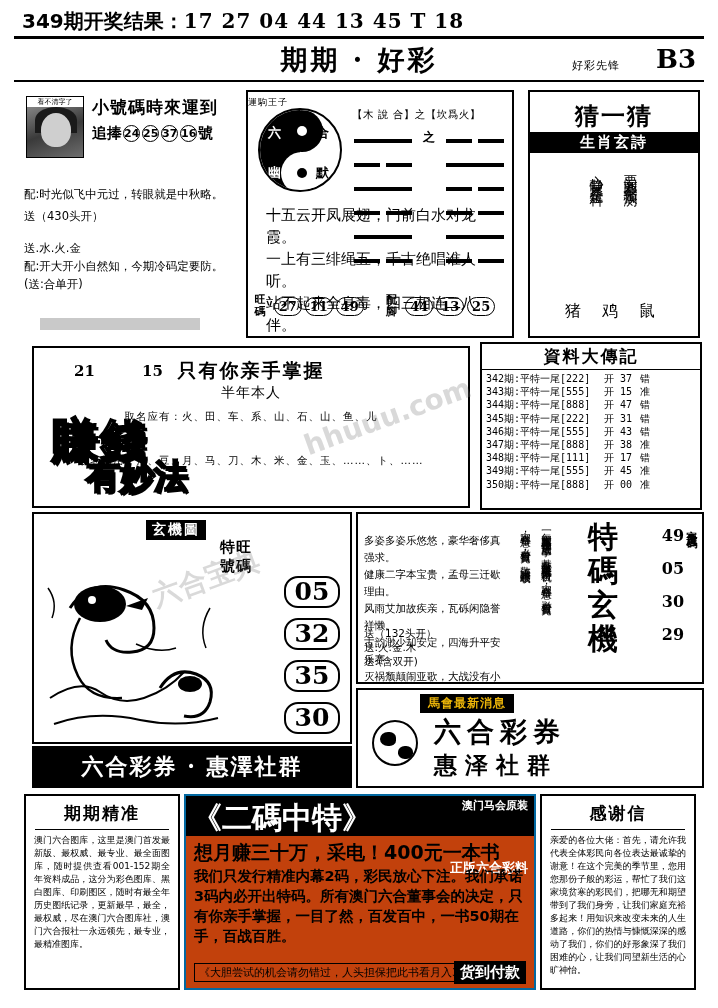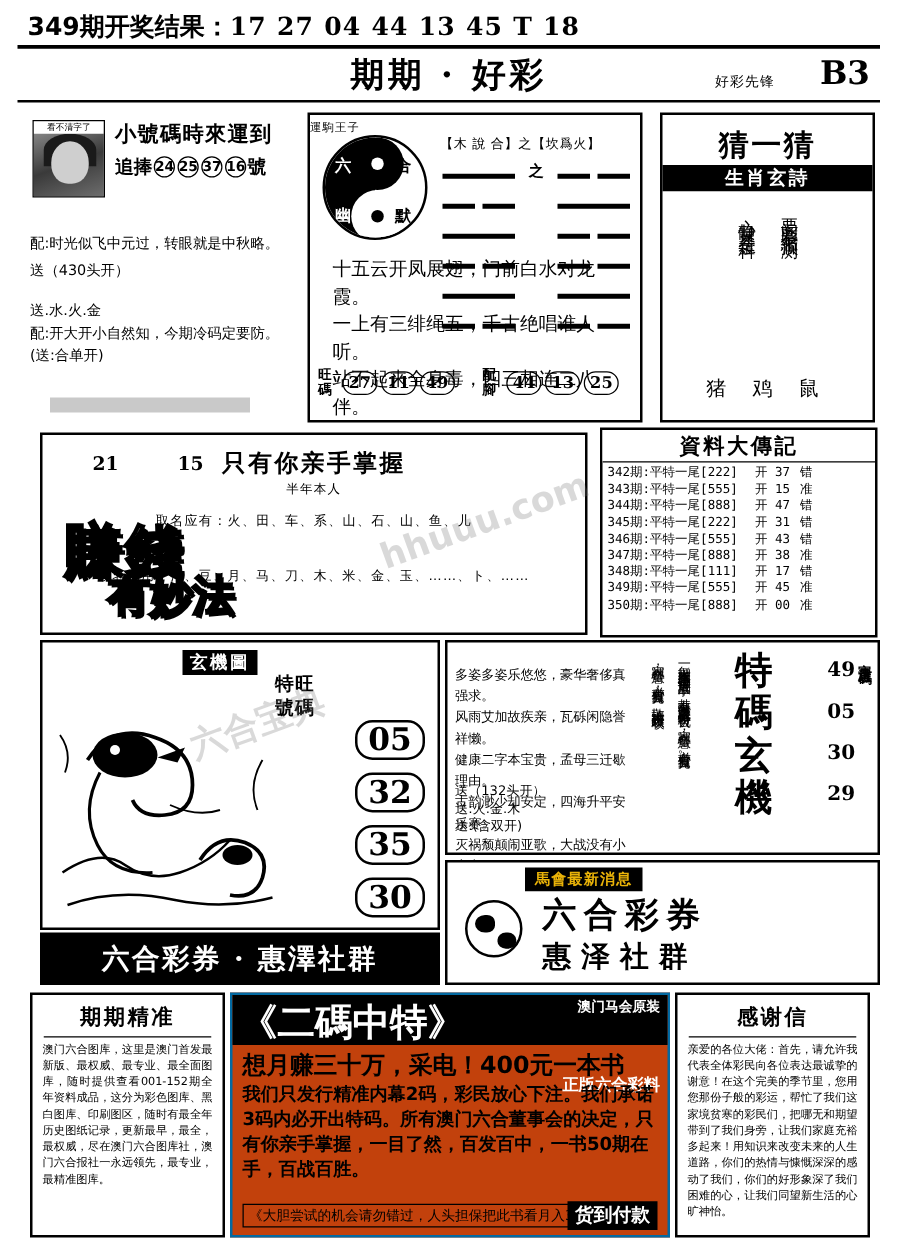--- a/index.html
+++ b/index.html
@@ -62,21 +62,21 @@
   .rb-t1 { position:absolute; left:0; top:8px; width:100%; text-align:center; font-size:24px; font-weight:bold; letter-spacing:2px;}
   .rb-t2 { position:absolute; left:0; top:40px; width:100%; text-align:center; font-size:15px; font-weight:bold; letter-spacing:2px; background:#000; color:#fff; padding:1px 0;}
   .rb-cols { position:absolute; left:0; top:72px; width:100%; display:flex; justify-content:center; gap:14px; }
   .vcol { writing-mode:vertical-rl; text-orientation:upright; font-size:14px; line-height:20px; letter-spacing:3px; font-family:"DejaVu Serif","Liberation Serif",serif;}
   .rb-zodiac { position:absolute; left:0; bottom:14px; width:100%; text-align:center; font-size:16px; letter-spacing:8px; font-family:"DejaVu Serif","Liberation Serif",serif;}
 
   
   .mbox { position:absolute; left:32px; top:346px; width:438px; height:162px; border:2px solid #000; background:#fff; overflow:hidden;}
   .mnum { position:absolute; top:14px; font-size:15px; font-weight:bold; font-family:"DejaVu Serif","Liberation Serif",serif;}
   .mtitle { position:absolute; left:0; top:10px; width:100%; text-align:center; font-size:19px; font-weight:bold; letter-spacing:2px; font-family:"DejaVu Serif","Liberation Serif",serif;}
-  .msub { position:absolute; left:0; top:36px; width:100%; text-align:center; font-size:10px; letter-spacing:1px;}
+  .msub { position:absolute; left:0; top:36px; width:100%; text-align:center; font-size:14px; letter-spacing:1px;}
   .mline { position:absolute; left:0; width:100%; text-align:center; font-size:10.5px; letter-spacing:1px;}
   .bigword { position:absolute; left:18px; top:62px; width:190px; height:86px; }
   .bw1 { position:absolute; left:0; top:0; font-size:46px; font-weight:bold; letter-spacing:2px; -webkit-text-stroke:2px #000; color:#fff; font-family:"DejaVu Serif","Liberation Serif",serif; text-shadow:3px 3px 0 #000;}
   .bw2 { position:absolute; left:34px; top:44px; font-size:34px; font-weight:bold; -webkit-text-stroke:2px #000; color:#fff; font-family:"DejaVu Serif","Liberation Serif",serif; text-shadow:2px 2px 0 #000;}
 
   
   .dbox { position:absolute; left:480px; top:342px; width:222px; height:168px; border:2px solid #000; background:#fff;}
   .dbox-t { text-align:center; font-size:17px; font-weight:bold; letter-spacing:2px; background:#fff; color:#000; border-bottom:1px solid #000; padding:1px 0; font-family:"DejaVu Serif","Liberation Serif",serif;}
   .drow { display:flex; font-size:10px; line-height:13.2px; padding:0 4px; white-space:nowrap; font-family:"DejaVu Sans Mono","Liberation Mono",monospace;}
   .drow span.a { width:118px;}
@@ -323,22 +323,22 @@
       <div class="xnum">32</div>
       <div class="xnum">35</div>
       <div class="xnum">30</div>
     </div>
   </div>
   <div class="banner">六合彩券 · 惠澤社群</div>
 
   <div class="tcol">
     <div class="hlines">
       <div>多姿多姿乐悠悠，豪华奢侈真强求。</div>
+      <div>健康二字本宝贵，孟母三迁歇理由。</div>
       <div>风雨艾加故疾亲，瓦砾闲隐誉祥懒。</div>
-      <div>健康二字本宝贵，孟母三迁歇理由。</div>
       <div>古韵渺少却安定，四海升平安乐赛。</div>
       <div>灭祸颓颠闹亚歌，大战没有小事多。</div>
     </div>
     <div class="songs">
       <div>送（132头开）</div>
       <div>送:火.金.木</div>
       <div>送:(含双开)</div>
     </div>
     <div style="position:absolute;left:160px;top:10px;height:150px;display:flex;gap:6px">
       <div class="vtext">家裡心留意，必有撥雲見日，敬請大家持續双收</div>

